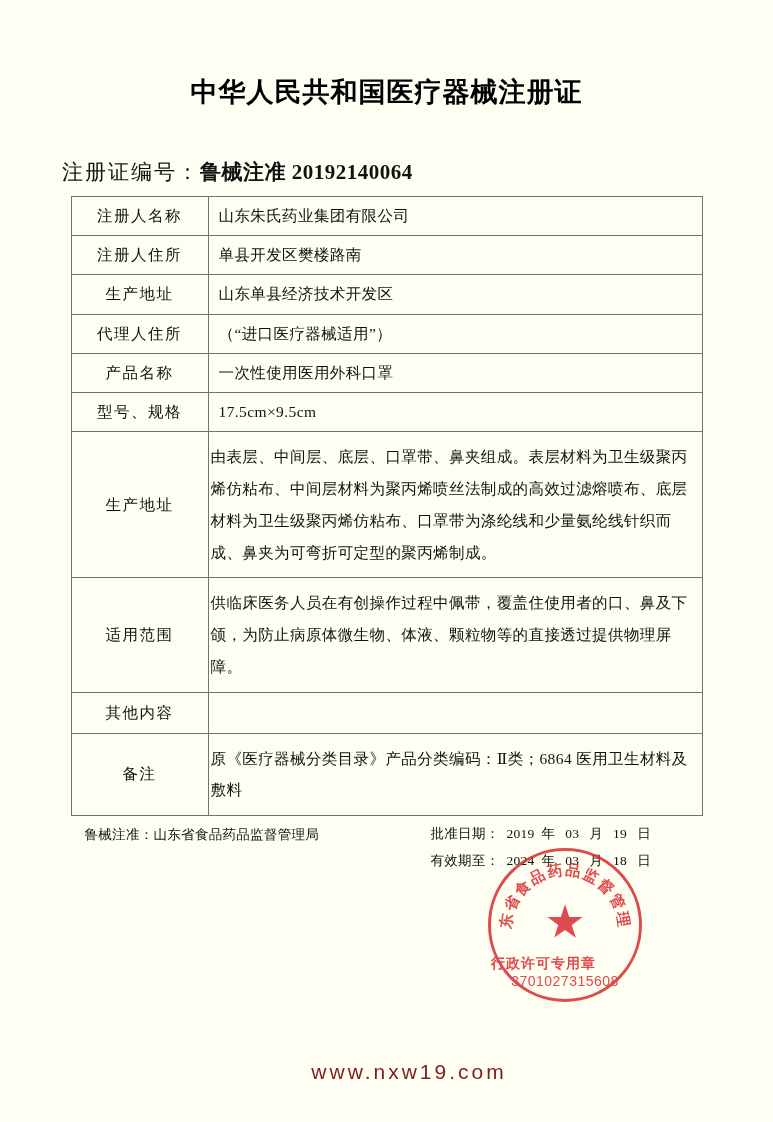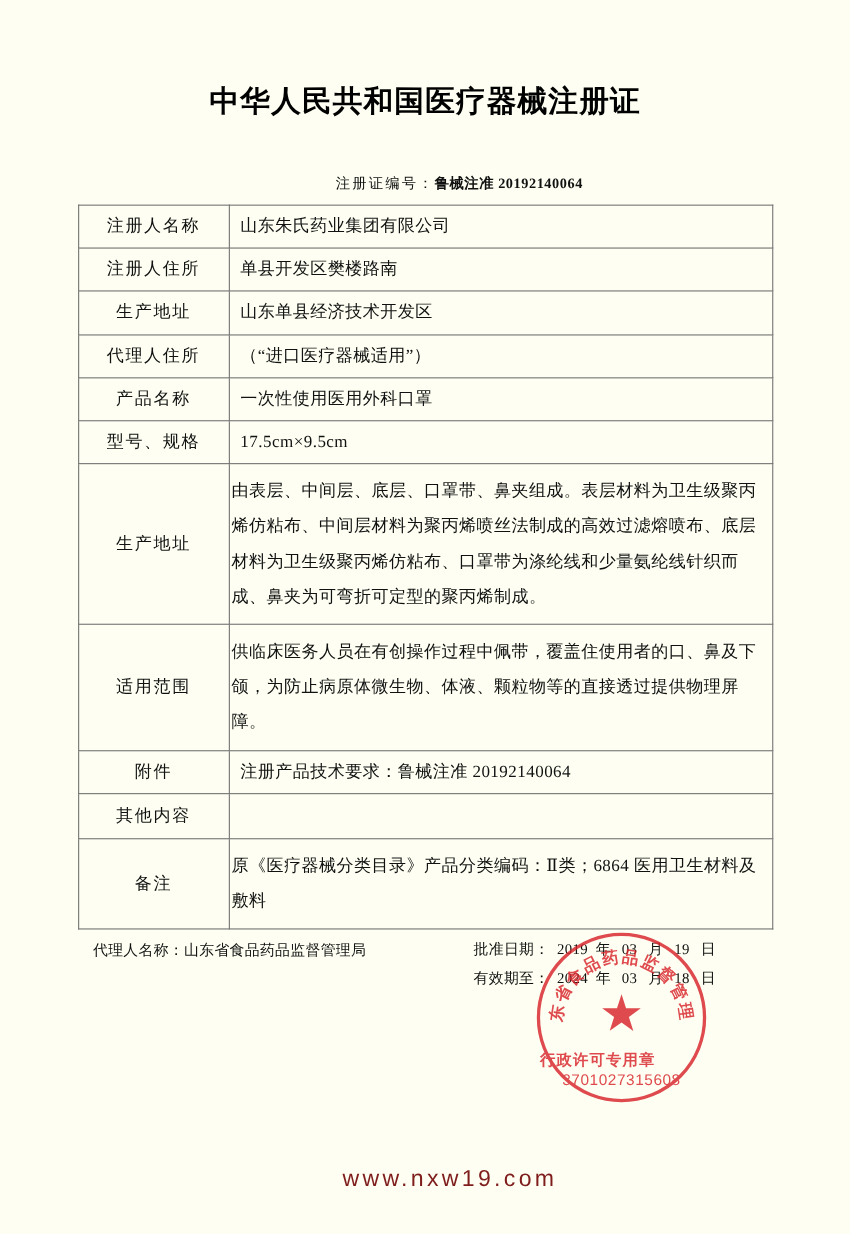--- a/index.html
+++ b/index.html
@@ -24,23 +24,22 @@
     text-align: center;
     font-size: 27px;
     font-weight: bold;
     letter-spacing: 1px;
     margin-top: 74px;
     color: #000000;
   }
   .reg-no {
     margin: 48px 0 10px 0;
     padding-left: 62px;
-    font-size: 13px;
+    font-size: 21px;
     letter-spacing: 0.5px;
-    text-align: center;
   }
   .reg-no .label {
     letter-spacing: 2px;
   }
   .reg-no .value {
     font-weight: bold;
   }
   table.cert {
     border-collapse: collapse;
     width: 632px;
@@ -204,37 +203,33 @@
       </tr>
       <tr>
         <td class="key">生产地址</td>
         <td class="val multi">由表层、中间层、底层、口罩带、鼻夹组成。表层材料为卫生级聚丙烯仿粘布、中间层材料为聚丙烯喷丝法制成的高效过滤熔喷布、底层材料为卫生级聚丙烯仿粘布、口罩带为涤纶线和少量氨纶线针织而成、鼻夹为可弯折可定型的聚丙烯制成。</td>
       </tr>
       <tr>
         <td class="key">适用范围</td>
         <td class="val multi">供临床医务人员在有创操作过程中佩带，覆盖住使用者的口、鼻及下颌，为防止病原体微生物、体液、颗粒物等的直接透过提供物理屏障。</td>
       </tr>
       <tr>
-        <td class="key">附件</td>
-        <td class="val">注册产品技术要求：鲁械注准 20192140064</td>
-      </tr>
-      <tr>
         <td class="key">其他内容</td>
         <td class="val empty"></td>
       </tr>
       <tr>
         <td class="key">备注</td>
         <td class="val multi">原《医疗器械分类目录》产品分类编码：Ⅱ类；6864 医用卫生材料及敷料</td>
       </tr>
     </tbody>
   </table>
 
   <div class="footer">
     <div class="dept">
-      <span>代理人名称：</span><span>山东省食品药品监督管理局</span>
+      <span>鲁械注准：</span><span>山东省食品药品监督管理局</span>
     </div>
     <div class="dates">
       <div class="dateline">
         <span>批准日期：</span><span class="dnum y">2019</span><span>年</span><span class="dnum">03</span><span>月</span><span class="dnum">19</span><span>日</span>
       </div>
       <div class="dateline">
         <span>有效期至：</span><span class="dnum y">2024</span><span>年</span><span class="dnum">03</span><span>月</span><span class="dnum">18</span><span>日</span>
       </div>
     </div>
   </div>

